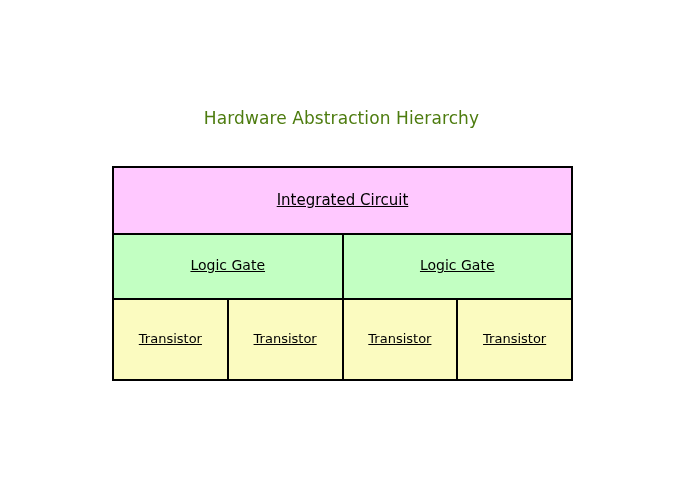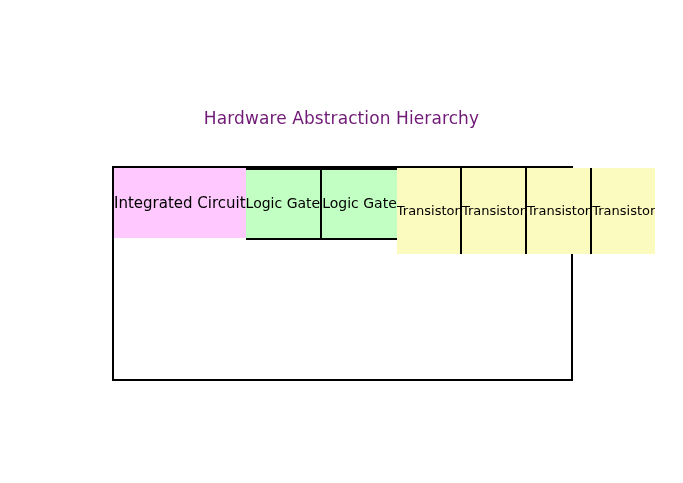--- a/index.html
+++ b/index.html
@@ -27,36 +27,37 @@
   
   #diagram-title {
     position: absolute;
     left: 0;
     top: 108px;
     width: 683px;
     text-align: center;
     font-size: 17px;
     font-weight: 500;
     letter-spacing: 0.1px;
-    color: #701a75;
+    color: #4d7c0f;
     white-space: nowrap;
   }
 
   
   #hierarchy {
     position: absolute;
     left: 112px;
     top: 166px;
     width: 461px;
     height: 215px;
     box-sizing: border-box;
     border: 2px solid #000000;
     background: #ffffff;
     display: flex;
-    flex-direction: row;
+    flex-direction: column;
+    text-decoration: underline;
   }
 
   .tier {
     display: flex;
     flex-direction: row;
     box-sizing: border-box;
     width: 100%;
   }
 
   

